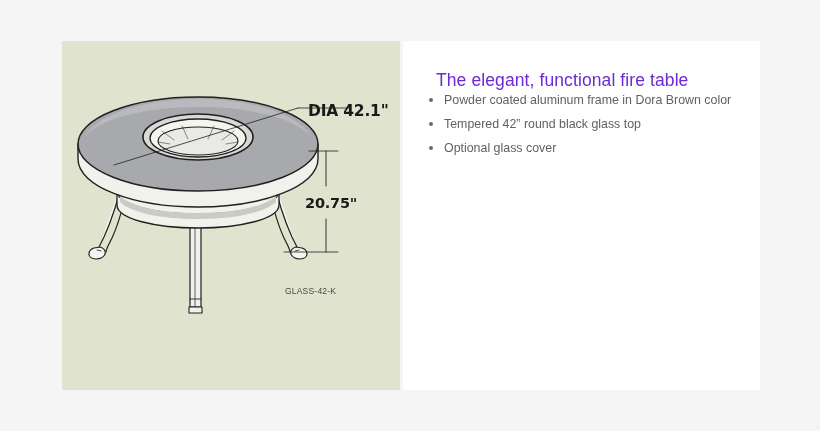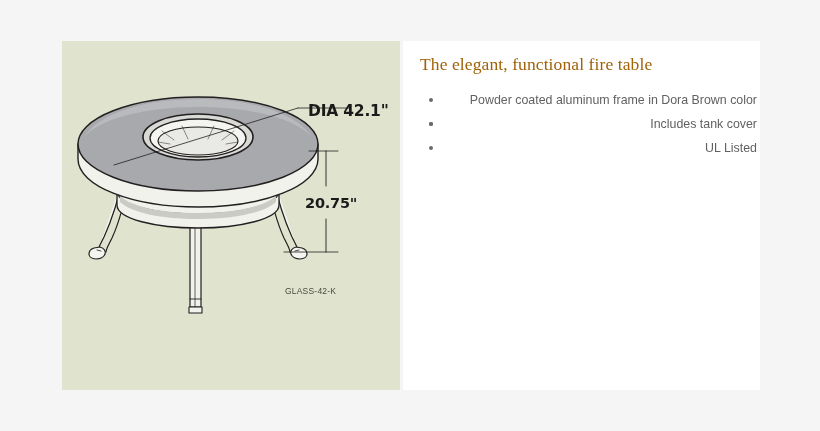--- a/index.html
+++ b/index.html
@@ -77,38 +77,37 @@
     top: 41px;
     width: 357px;
     height: 349px;
     background: #ffffff;
   }
 
   #spec-heading {
     position: absolute;
     left: 17px;
     top: 13px;
-    font-family: Liberation Serif, serif;
+    font-family: Liberation Sans, sans-serif;
     font-size: 17.5px;
     font-weight: normal;
-    color: #a16207;
+    color: #6d28d9;
     letter-spacing: 0.1px;
-    margin: 0;
+    margin: 16px;
     white-space: nowrap;
   }
 
   #feature-list {
     position: absolute;
     left: 24px;
     top: 52px;
     margin: 0;
     padding: 0;
     list-style: none;
     width: 330px;
-    text-align: right;
   }
   #feature-list li {
     position: relative;
     padding-left: 17px;
     margin-bottom: 10px;
     font-family: "Liberation Sans", sans-serif;
     font-size: 12.4px;
     line-height: 14px;
     color: #616163;
     white-space: nowrap;
@@ -214,25 +213,22 @@
 
     <h2 id="spec-heading">The elegant, functional fire table</h2>
 
     <ul id="feature-list">
       <li>
         <span class="bullet"></span>
         <span>Powder coated aluminum frame in Dora Brown color</span>
       </li>
       <li>
         <span class="bullet"></span>
+        <span>Tempered 42” round black glass top</span>
       </li>
       <li>
         <span class="bullet"></span>
-        <span>Includes tank cover</span>
-      </li>
-      <li>
-        <span class="bullet"></span>
-        <span>UL Listed</span>
+        <span>Optional glass cover</span>
       </li>
     </ul>
   </div>
 
 </div>
 
 </body></html>

